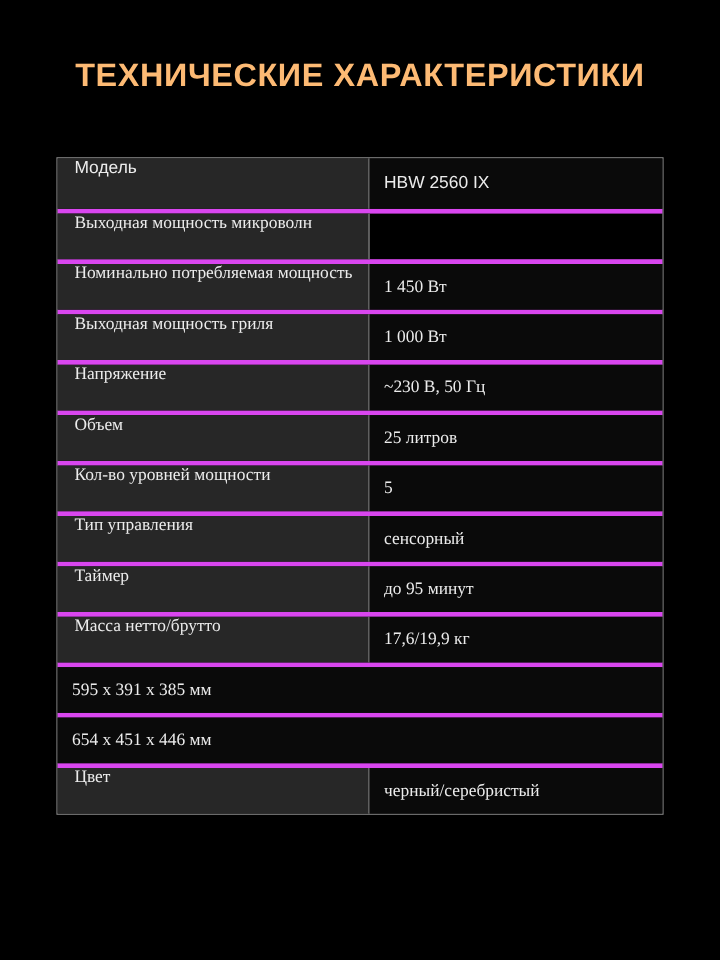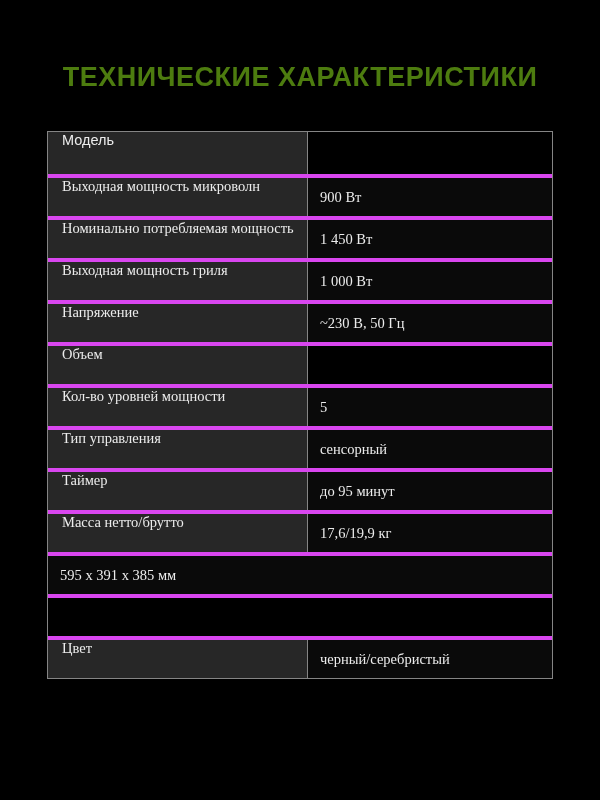--- a/index.html
+++ b/index.html
@@ -10,26 +10,26 @@
   .page {
     position: relative;
     width: 600px;
     height: 800px;
     background: #000000;
     font-family: "Liberation Sans", sans-serif;
     overflow: hidden;
   }
   .page-title {
     position: absolute;
-    top: 58px;
+    top: 44px;
     left: 0;
     width: 100%;
     margin: 0;
     text-align: center;
-    color: #4d7c0f;
+    color: #fdba74;
     font-size: 27px;
     font-weight: 700;
     letter-spacing: 0.5px;
     line-height: 38px;
     white-space: nowrap;
   }
   .spec-table {
     position: absolute;
     top: 131px;
     left: 47px;
@@ -77,27 +77,27 @@
 </head>
 <body>
 
 <div class="page">
   <h1 class="page-title">ТЕХНИЧЕСКИЕ ХАРАКТЕРИСТИКИ</h1>
   <div class="spec-table" id="spec-table">
       <div class="spec-row">
         <div class="spec-label-cell">
           <span>Модель</span>
         </div>
+        <div class="spec-value-cell">
+          <span>HBW 2560 IX</span>
+        </div>
       </div>
       <div class="spec-row">
         <div class="spec-label-cell">
           <span>Выходная мощность микроволн</span>
-        </div>
-        <div class="spec-value-cell">
-          <span>900 Вт</span>
         </div>
       </div>
       <div class="spec-row">
         <div class="spec-label-cell">
           <span>Номинально потребляемая мощность</span>
         </div>
         <div class="spec-value-cell">
           <span>1 450 Вт</span>
         </div>
       </div>
@@ -113,20 +113,23 @@
         <div class="spec-label-cell">
           <span>Напряжение</span>
         </div>
         <div class="spec-value-cell">
           <span>~230 В, 50 Гц</span>
         </div>
       </div>
       <div class="spec-row">
         <div class="spec-label-cell">
           <span>Объем</span>
+        </div>
+        <div class="spec-value-cell">
+          <span>25 литров</span>
         </div>
       </div>
       <div class="spec-row">
         <div class="spec-label-cell">
           <span>Кол-во уровней мощности</span>
         </div>
         <div class="spec-value-cell">
           <span>5</span>
         </div>
       </div>
@@ -153,20 +156,23 @@
         <div class="spec-value-cell">
           <span>17,6/19,9 кг</span>
         </div>
       </div>
       <div class="spec-row">
         <div class="spec-value-cell">
           <span>595 x 391 x 385 мм</span>
         </div>
       </div>
       <div class="spec-row">
+        <div class="spec-value-cell">
+          <span>654 x 451 x 446 мм</span>
+        </div>
       </div>
       <div class="spec-row">
         <div class="spec-label-cell">
           <span>Цвет</span>
         </div>
         <div class="spec-value-cell">
           <span>черный/серебристый</span>
         </div>
       </div>
     </div>

